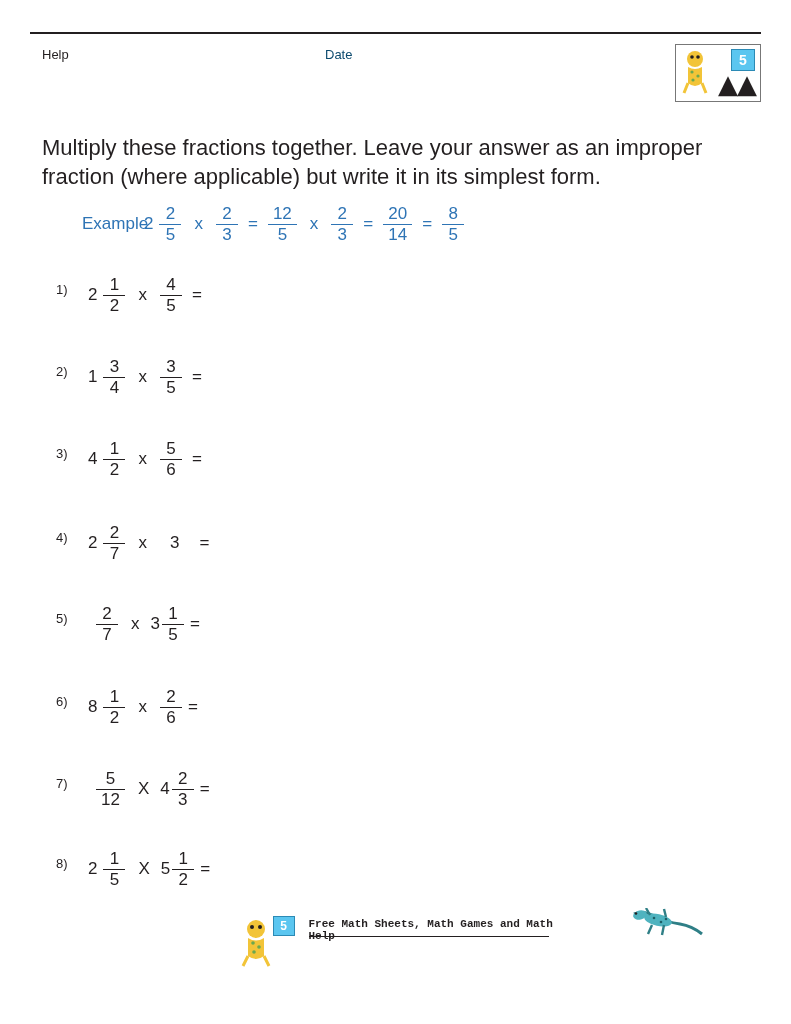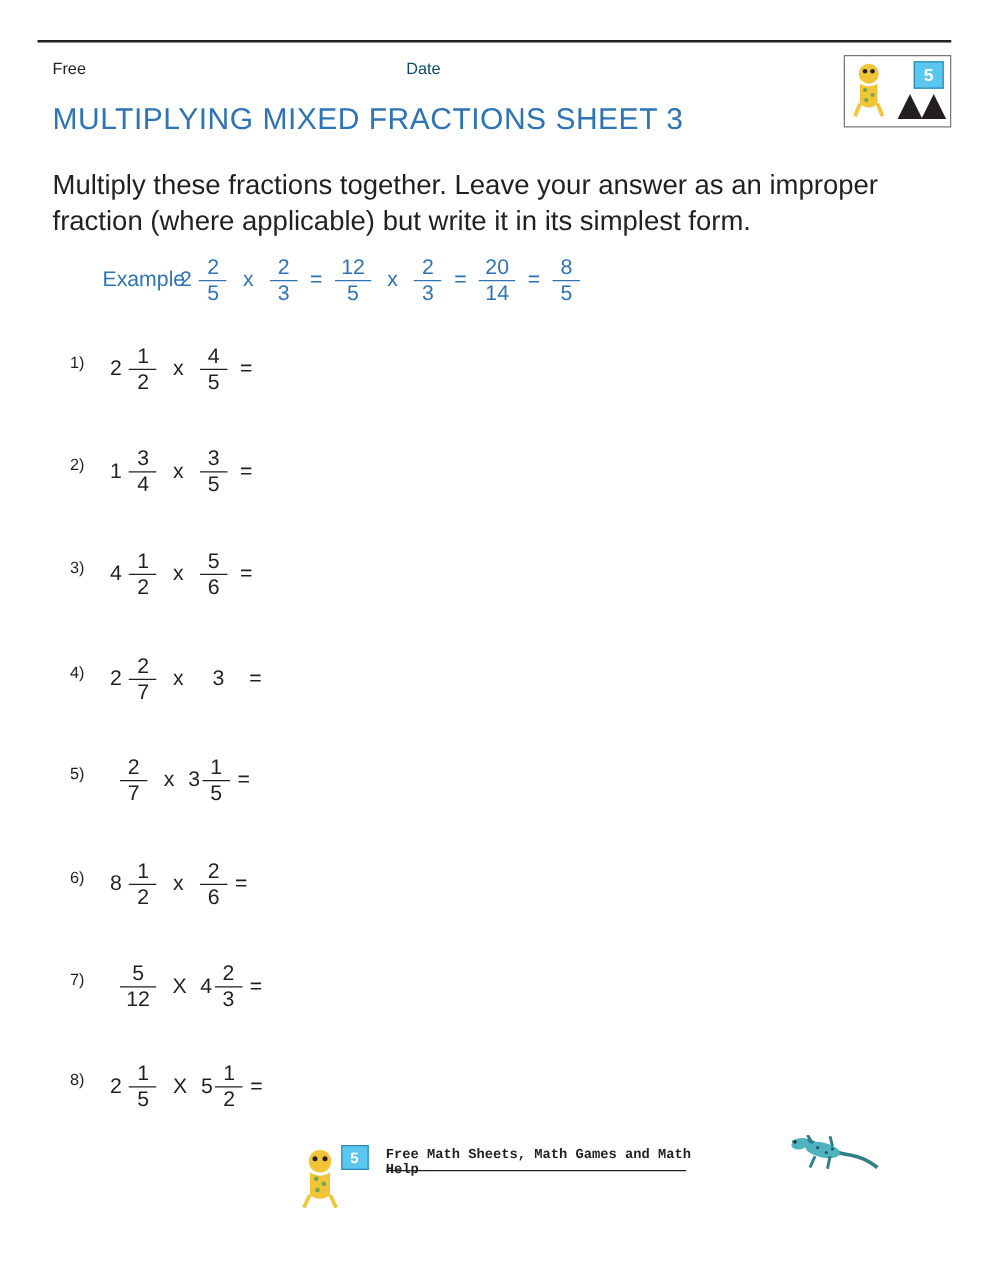--- a/index.html
+++ b/index.html
@@ -257,39 +257,38 @@
     height: 34px;
   }
 </style>
 </head>
 <body>
 
 <div class="page">
 
   <div class="rule"></div>
 
-  <div class="hdr-name">Free</div>
+  <div class="hdr-name">Help</div>
   <div class="hdr-date">Date</div>
 
   <div class="logo-box">
     <svg class="logo-sal" viewBox="0 0 30 46">
       <ellipse cx="15" cy="10" rx="8" ry="8" fill="#f2c438"></ellipse>
       <circle cx="12" cy="8" r="1.8" fill="#231f20"></circle>
       <circle cx="18" cy="8" r="1.8" fill="#231f20"></circle>
       <path d="M8 18 Q15 22 22 18 L22 34 Q15 40 8 34 Z" fill="#f2c438"></path>
       <circle cx="12" cy="23" r="1.6" fill="#6aa84f"></circle>
       <circle cx="18" cy="27" r="1.6" fill="#6aa84f"></circle>
       <circle cx="13" cy="31" r="1.6" fill="#6aa84f"></circle>
       <path d="M8 34 L4 44 M22 34 L26 44" stroke="#f2c438" stroke-width="3" fill="none"></path>
     </svg>
     <div class="logo-badge">5</div>
     <div class="logo-m">▲▲</div>
   </div>
 
-  <div class="title">MULTIPLYING MIXED FRACTIONS SHEET 3</div>
 
   <div class="instructions">Multiply these fractions together. Leave your answer as an improper fraction (where applicable) but write it in its simplest form.</div>
 
   <div class="example-row">
     <div class="example-label">Example</div>
     <div class="expr">
       <span class="whole">2</span>
       <span class="frac">
         <span class="num">2</span>
         <span class="bar"></span>

